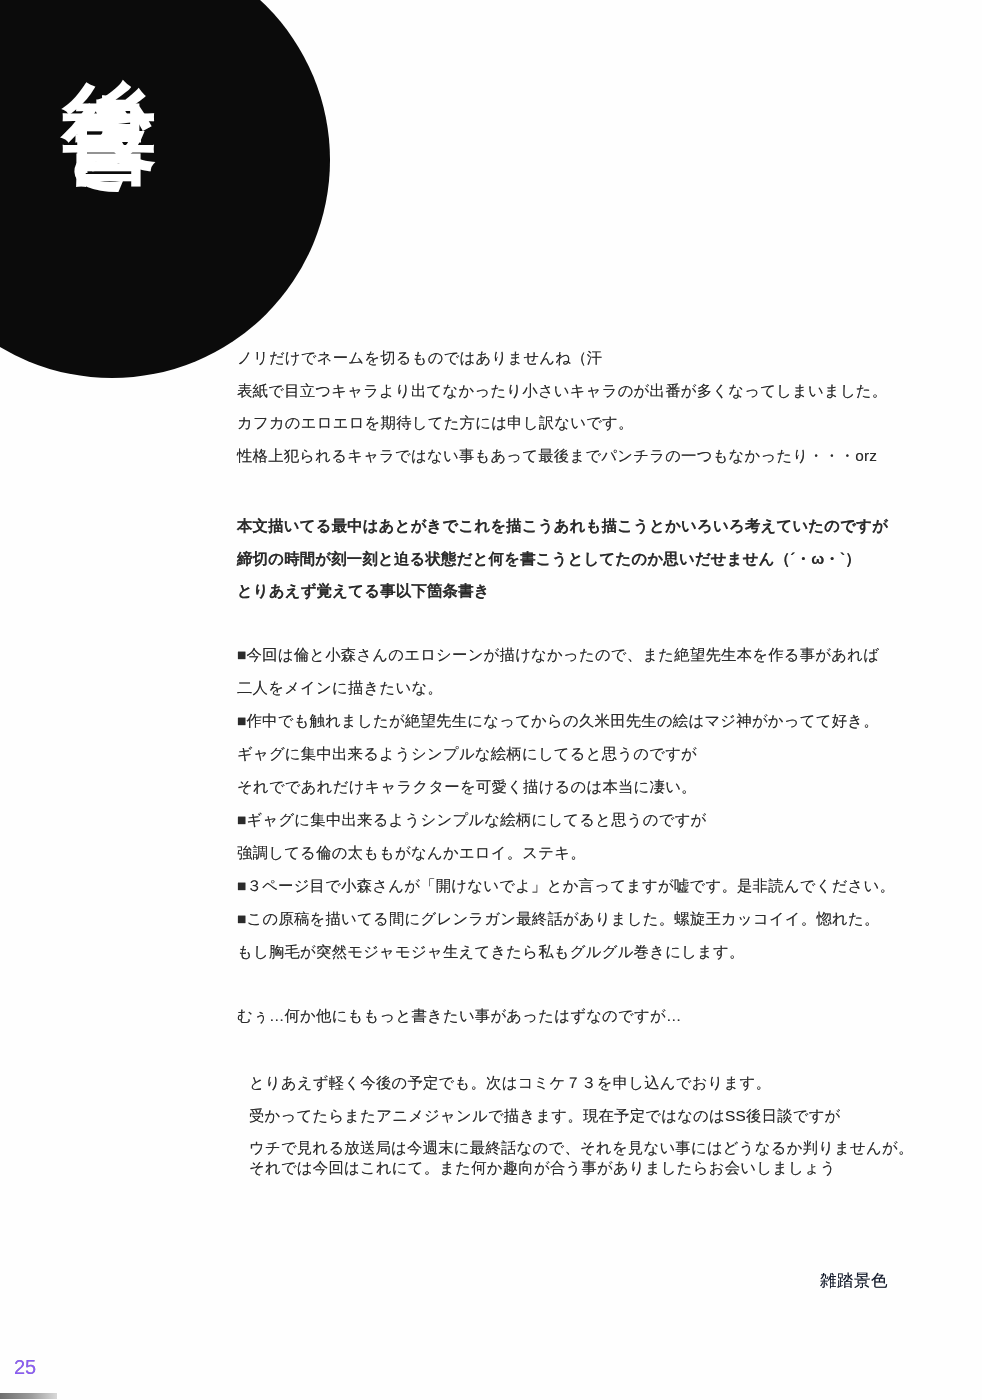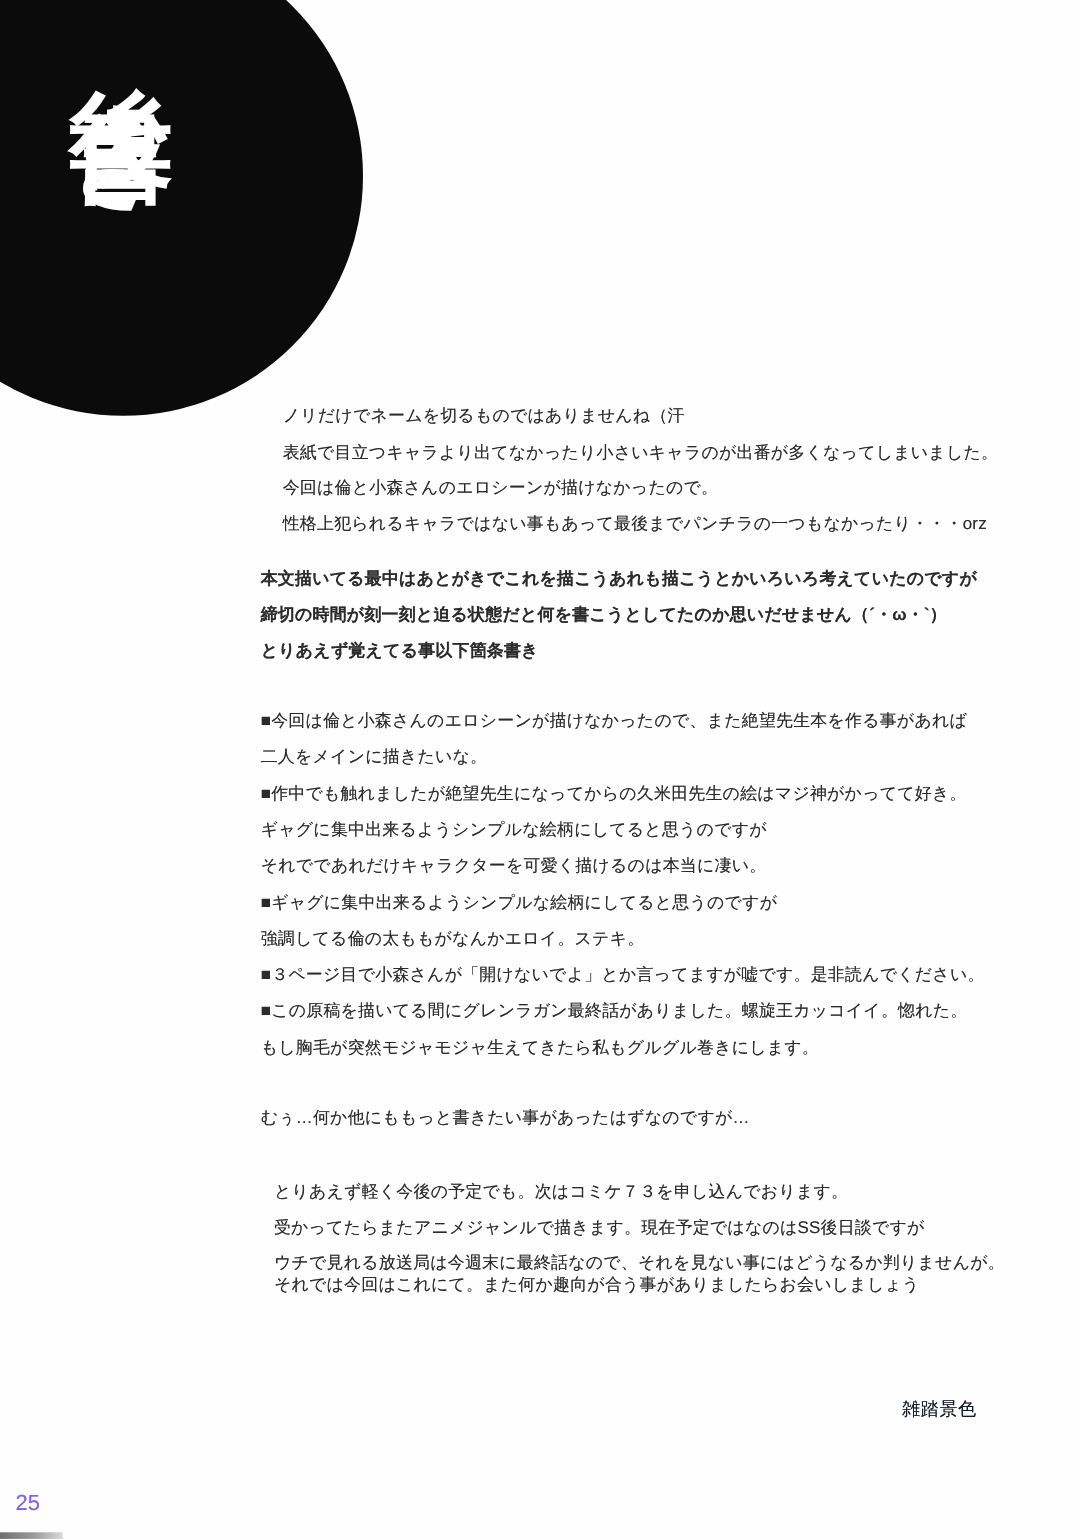--- a/index.html
+++ b/index.html
@@ -43,21 +43,21 @@
     position:absolute;
     left:237px;
     width:710px;
     color:#2b2b2b;
     font-size:15.4px;
     letter-spacing:0.2px;
     text-shadow:0 0 0.5px rgba(45,45,45,0.55);
     white-space:nowrap;
   }
   .para .line{display:block;}
-  .p0{top:368px;margin-left:20px;} .p0 .line{height:32.5px;}
+  .p0{top:348px;} .p0 .line{height:32.5px;}
   .p1{top:516px;} .p1 .line{height:32.5px;font-weight:bold;}
   .p2{top:645px;} .p2 .line{height:33px;}
   .p3{top:1006px;} .p3 .line{height:33px;}
   .p4{top:1073px;} .p4 .line{height:32.5px;margin-left:12px;}
   .p5{top:1158px;margin-left:12px;} .p5 .line{height:33px;}
   .signature{
     position:absolute;
     left:820px;top:1270px;
     font-size:16.5px;
     color:#0f172a;
@@ -83,21 +83,21 @@
 <body>
 
 <div class="page">
 
   <div class="title-circle"></div>
   <div class="title-vertical">後書き</div>
 
   <div class="para p0">
     <span class="line">ノリだけでネームを切るものではありませんね（汗</span>
     <span class="line">表紙で目立つキャラより出てなかったり小さいキャラのが出番が多くなってしまいました。</span>
-    <span class="line">今回は倫と小森さんのエロシーンが描けなかったので。</span>
+    <span class="line">カフカのエロエロを期待してた方には申し訳ないです。</span>
     <span class="line">性格上犯られるキャラではない事もあって最後までパンチラの一つもなかったり・・・orz</span>
   </div>
 
   <div class="para p1">
     <span class="line">本文描いてる最中はあとがきでこれを描こうあれも描こうとかいろいろ考えていたのですが</span>
     <span class="line">締切の時間が刻一刻と迫る状態だと何を書こうとしてたのか思いだせません（´・ω・`）</span>
     <span class="line">とりあえず覚えてる事以下箇条書き</span>
   </div>
 
   <div class="para p2">

